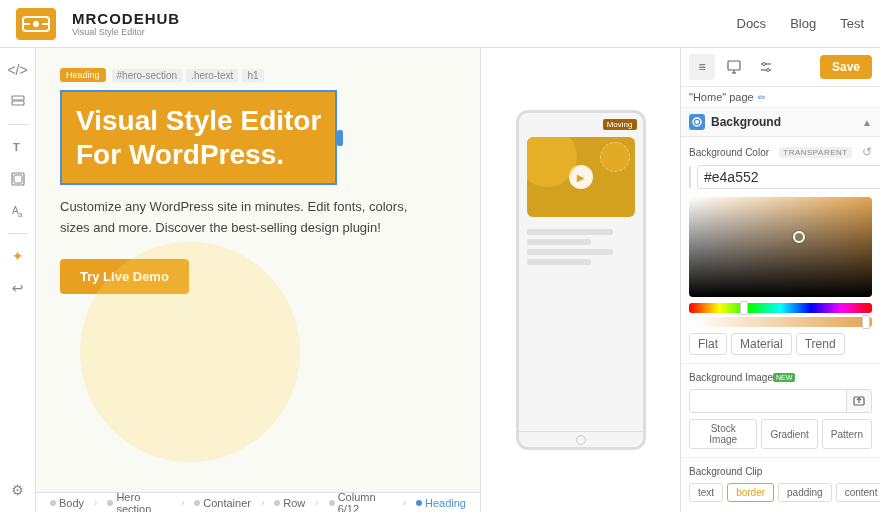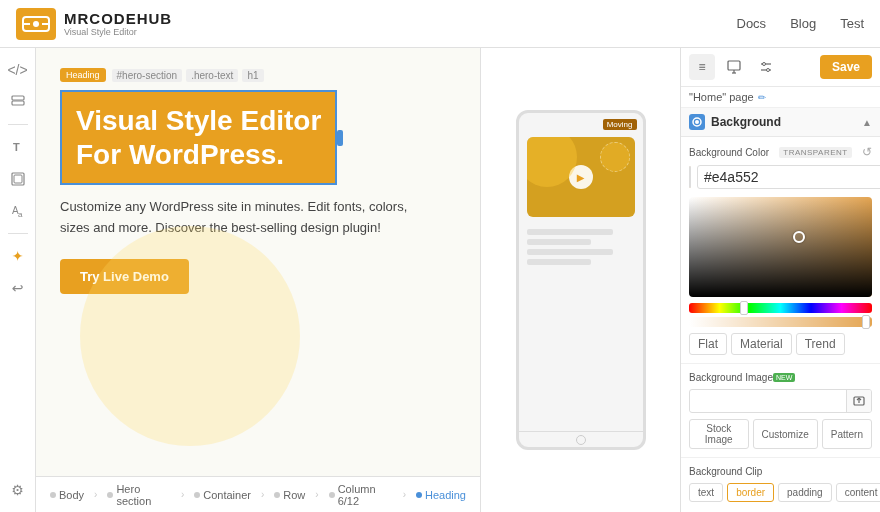--- a/index.html
+++ b/index.html
@@ -12,21 +12,21 @@
       border-bottom: 1px solid #e0e0e0;
       display: flex;
       align-items: center;
       padding: 0 16px;
       gap: 16px;
       flex-shrink: 0;
     }
     .logo-area {
       display: flex;
       align-items: center;
-      gap: 8px;
+      gap: 16px;
       margin-right: 16px;
     }
     .logo-icon {
       width: 40px;
       height: 32px;
       background: #e8a020;
       border-radius: 4px;
       display: flex;
       align-items: center;
       justify-content: center;
@@ -269,21 +269,21 @@
     }
     .tablet-home-btn {
       width: 10px;
       height: 10px;
       border-radius: 50%;
       border: 1px solid #ccc;
     }
 
     
     .breadcrumb-bar {
-      height: 36px;
+      height: 20px;
       background: #fff;
       border-top: 1px solid #e0e0e0;
       display: flex;
       align-items: center;
       padding: 0 8px;
       gap: 4px;
       font-size: 11px;
       color: #666;
       flex-shrink: 0;
     }
@@ -859,21 +859,21 @@
         <div class="bg-image-upload-btn">
           <svg width="12" height="12" viewBox="0 0 12 12">
               <rect x="1" y="3" width="10" height="8" rx="1" fill="none" stroke="currentColor" stroke-width="1.2"></rect>
               <polyline points="4,6 6,4 8,6" fill="none" stroke="currentColor" stroke-width="1.2"></polyline>
               <line x1="6" y1="4" x2="6" y2="9" stroke="currentColor" stroke-width="1.2"></line>
             </svg>
         </div>
       </div>
       <div class="bg-type-tabs">
         <button class="bg-type-tab">Stock Image</button>
-        <button class="bg-type-tab">Customize</button>
+        <button class="bg-type-tab">Gradient</button>
         <button class="bg-type-tab">Pattern</button>
       </div>
     </div>
 
     <div class="bg-clip-section">
       <div class="bg-clip-label">Background Clip</div>
       <div class="bg-clip-tabs">
         <button class="bg-clip-tab">text</button>
         <button class="bg-clip-tab active">border</button>
         <button class="bg-clip-tab">padding</button>

